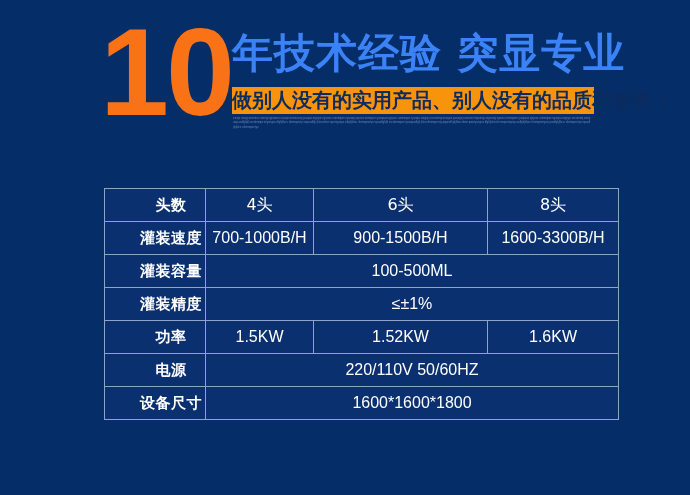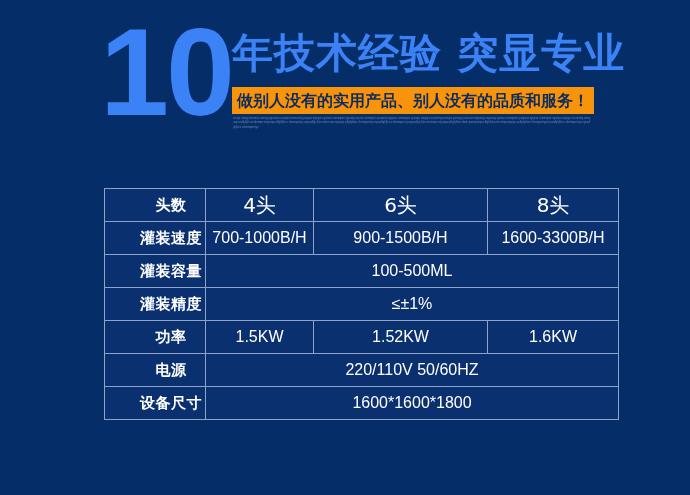--- a/index.html
+++ b/index.html
@@ -25,21 +25,21 @@
     top: 0;
     width: 690px;
     height: 160px;
   }
   #big-number {
     position: absolute;
     left: 96px;
     top: 8px;
     width: 140px;
     height: 128px;
-    color: #3b82f6;
+    color: #f97316;
     font-size: 124px;
     font-weight: bold;
     line-height: 128px;
     letter-spacing: -3px;
     text-align: center;
     font-family: "Liberation Sans", sans-serif;
   }
   #headline {
     position: absolute;
     left: 232px;
@@ -64,21 +64,21 @@
   }
   #subhead-text {
     position: absolute;
     left: 0;
     top: 0;
     width: 362px;
     height: 27px;
     line-height: 27px;
     text-align: center;
     color: #0c2b5e;
-    font-size: 16px;
+    font-size: 20px;
     font-weight: bold;
     letter-spacing: 0px;
     white-space: nowrap;
     font-family: "DejaVu Sans", sans-serif;
   }
   #fineprint {
     position: absolute;
     left: 233px;
     top: 117px;
     width: 358px;
@@ -119,21 +119,21 @@
     letter-spacing: 0.5px;
     padding-left: 32px;
   }
   #spec-table td.val {
     font-family: "Liberation Sans", sans-serif;
     font-size: 16px;
     text-align: center;
   }
   #spec-table td.head {
     font-family: "DejaVu Sans", sans-serif;
-    font-size: 20px;
+    font-size: 16px;
   }
   .c0 { width: 101px; }
   .c1 { width: 108px; }
   .c2 { width: 174px; }
   .c3 { width: 131px; }
 </style>
 </head>
 <body>
 
 <div id="banner">

